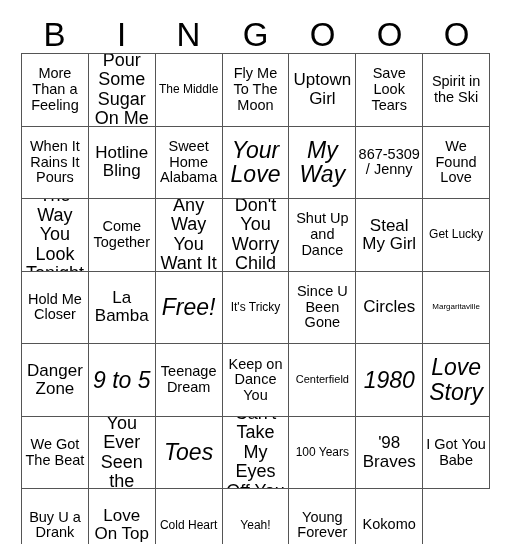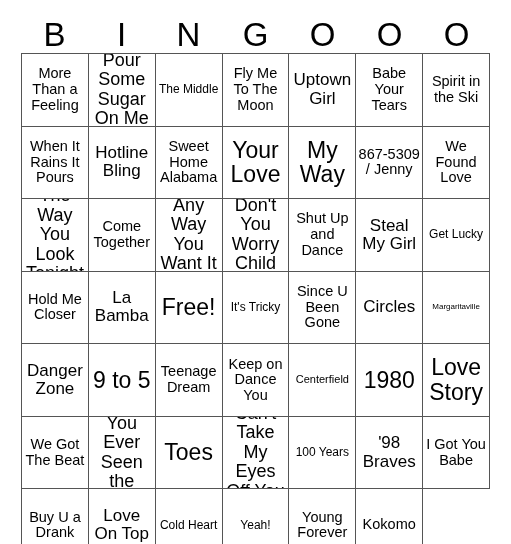--- a/index.html
+++ b/index.html
@@ -67,21 +67,21 @@
   }
   .cell-text {
     display: block;
     width: 100%;
     line-height: 1.08;
     word-wrap: break-word;
     overflow-wrap: break-word;
     hyphens: none;
   }
   
-  .fs-xxl .cell-text { font-size: 23px; }
+  .fs-xxl .cell-text { font-size: 23px; font-style: italic; }
   .fs-xl  .cell-text { font-size: 12px; }
   .fs-lg  .cell-text { font-size: 17px; }
   .fs-md  .cell-text { font-size: 14.5px; }
   .fs-sm  .cell-text { font-size: 18px; }
   .fs-xs  .cell-text { font-size: 11px; }
   .fs-xxs .cell-text { font-size: 8px; }
 </style>
 </head>
 <body>
 
@@ -107,21 +107,21 @@
       <div class="bingo-cell fs-xl">
         <span class="cell-text">The Middle</span>
       </div>
       <div class="bingo-cell fs-md">
         <span class="cell-text">Fly Me To The Moon</span>
       </div>
       <div class="bingo-cell fs-lg">
         <span class="cell-text">Uptown Girl</span>
       </div>
       <div class="bingo-cell fs-md">
-        <span class="cell-text">Babe Your Tears</span>
+        <span class="cell-text">Save Look Tears</span>
       </div>
       <div class="bingo-cell fs-md">
         <span class="cell-text">Spirit in the Ski</span>
       </div>
       <div class="bingo-cell fs-md">
         <span class="cell-text">When It Rains It Pours</span>
       </div>
       <div class="bingo-cell fs-lg">
         <span class="cell-text">Hotline Bling</span>
       </div>

